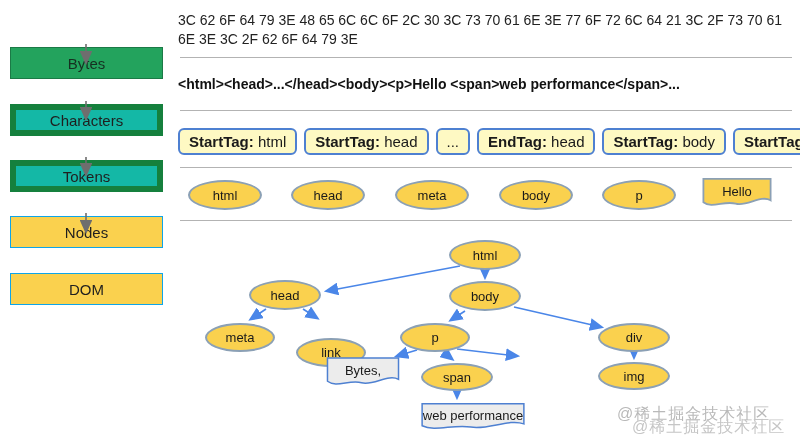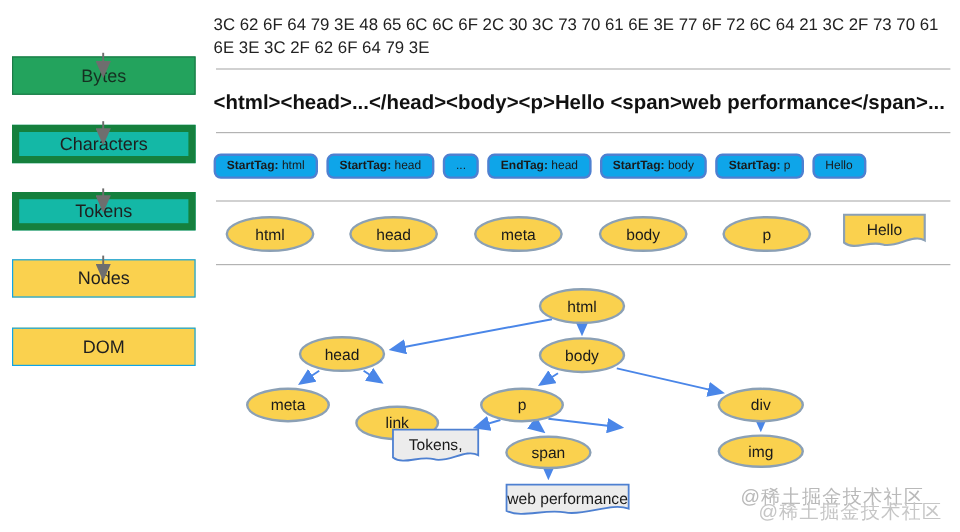--- a/index.html
+++ b/index.html
@@ -16,29 +16,29 @@
   .stage-green{background:#23a35d;border:1px solid #1b7a46;color:#163021;}
   .stage-blue{background:#14b8a6;border:6px solid #15803d;}
   .stage-yellow{background:#fad14e;border:1px solid #0ea5e9;}
   
   .bytes-text{
     position:absolute;left:178px;top:11px;width:618px;
     font-size:14px;line-height:19px;white-space:nowrap;color:#222;
   }
   .chars-text{
     position:absolute;left:178px;top:76px;width:618px;
-    font-size:17px;font-weight:bold;white-space:nowrap;color:#111;
+    font-size:14px;font-weight:bold;white-space:nowrap;color:#111;
   }
   .divider{position:absolute;left:180px;width:612px;height:1px;background:#b3b3b3;}
   .tokens-row{
     position:absolute;left:178px;top:128px;display:flex;gap:7px;align-items:center;
   }
   .token{
-    background:#0ea5e9;border:2px solid #4e80d1;border-radius:6px;
-    padding:3px 9px;font-size:10px;white-space:nowrap;color:#1a1a1a;
+    background:#fef9c3;border:2px solid #4e80d1;border-radius:6px;
+    padding:3px 9px;font-size:15px;white-space:nowrap;color:#1a1a1a;
   }
   .token .b{font-weight:bold;}
   
   .ellipse{
     position:absolute;background:#fad14e;border:2px solid #8ba0b5;border-radius:50%;
     display:flex;align-items:center;justify-content:center;
     font-size:13px;box-sizing:border-box;z-index:2;color:#1a1a1a;
   }
   
   .doc{position:absolute;z-index:2;}
@@ -180,21 +180,21 @@
       <span>span</span>
     </div>
   <div class="ellipse" style="left:598px;top:362px;width:72px;height:28px">
       <span>img</span>
     </div>
 
   <div class="doc doc-gray" style="left:326px;top:356px;width:74px;height:33px">
     <svg viewBox="0 0 100 34" preserveAspectRatio="none">
         <path d="M2,2 L98,2 L98,24 C84,18 64,31 48,27.5 C32,24 14,33 2,26 Z" vector-effect="non-scaling-stroke"></path>
       </svg>
-    <span class="doc-label">Tokens,</span>
+    <span class="doc-label">Bytes,</span>
   </div>
   <div class="doc doc-gray" style="left:420px;top:402px;width:106px;height:31px">
     <svg viewBox="0 0 100 34" preserveAspectRatio="none">
         <path d="M2,2 L98,2 L98,24 C84,18 64,31 48,27.5 C32,24 14,33 2,26 Z" vector-effect="non-scaling-stroke"></path>
       </svg>
     <span class="doc-label">web performance</span>
   </div>
 
   <span class="watermark" style="left:617px;top:404px">@稀土掘金技术社区</span>
   <span class="watermark w2" style="left:632px;top:417px">@稀土掘金技术社区</span>

